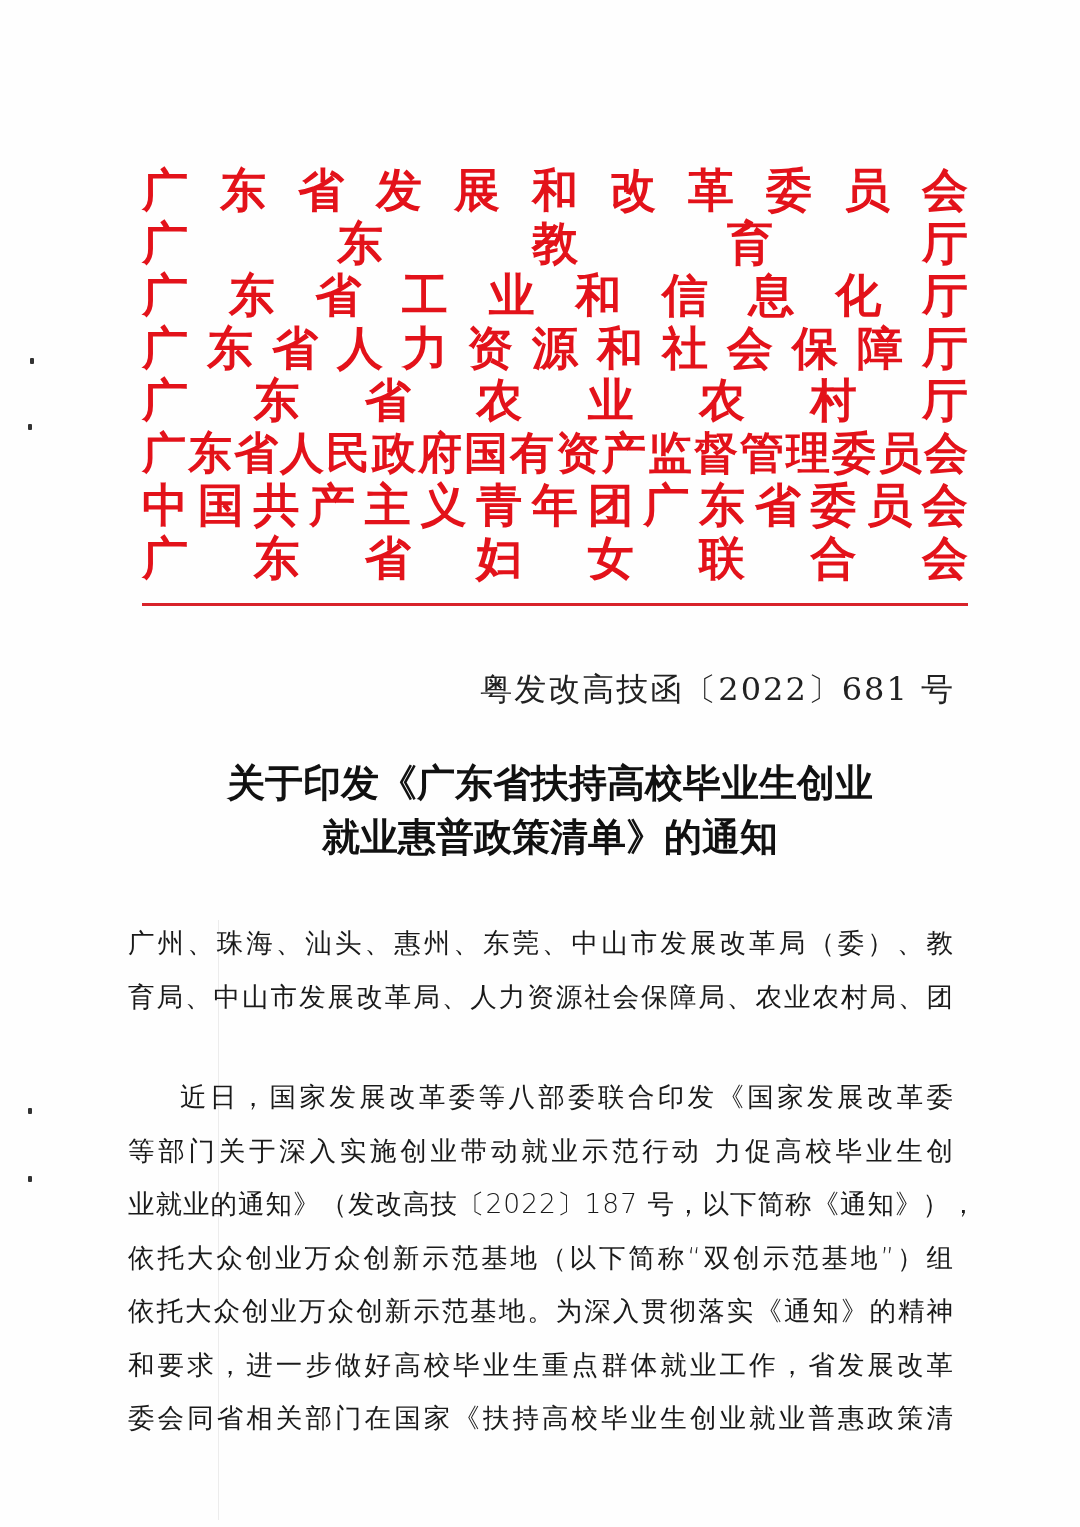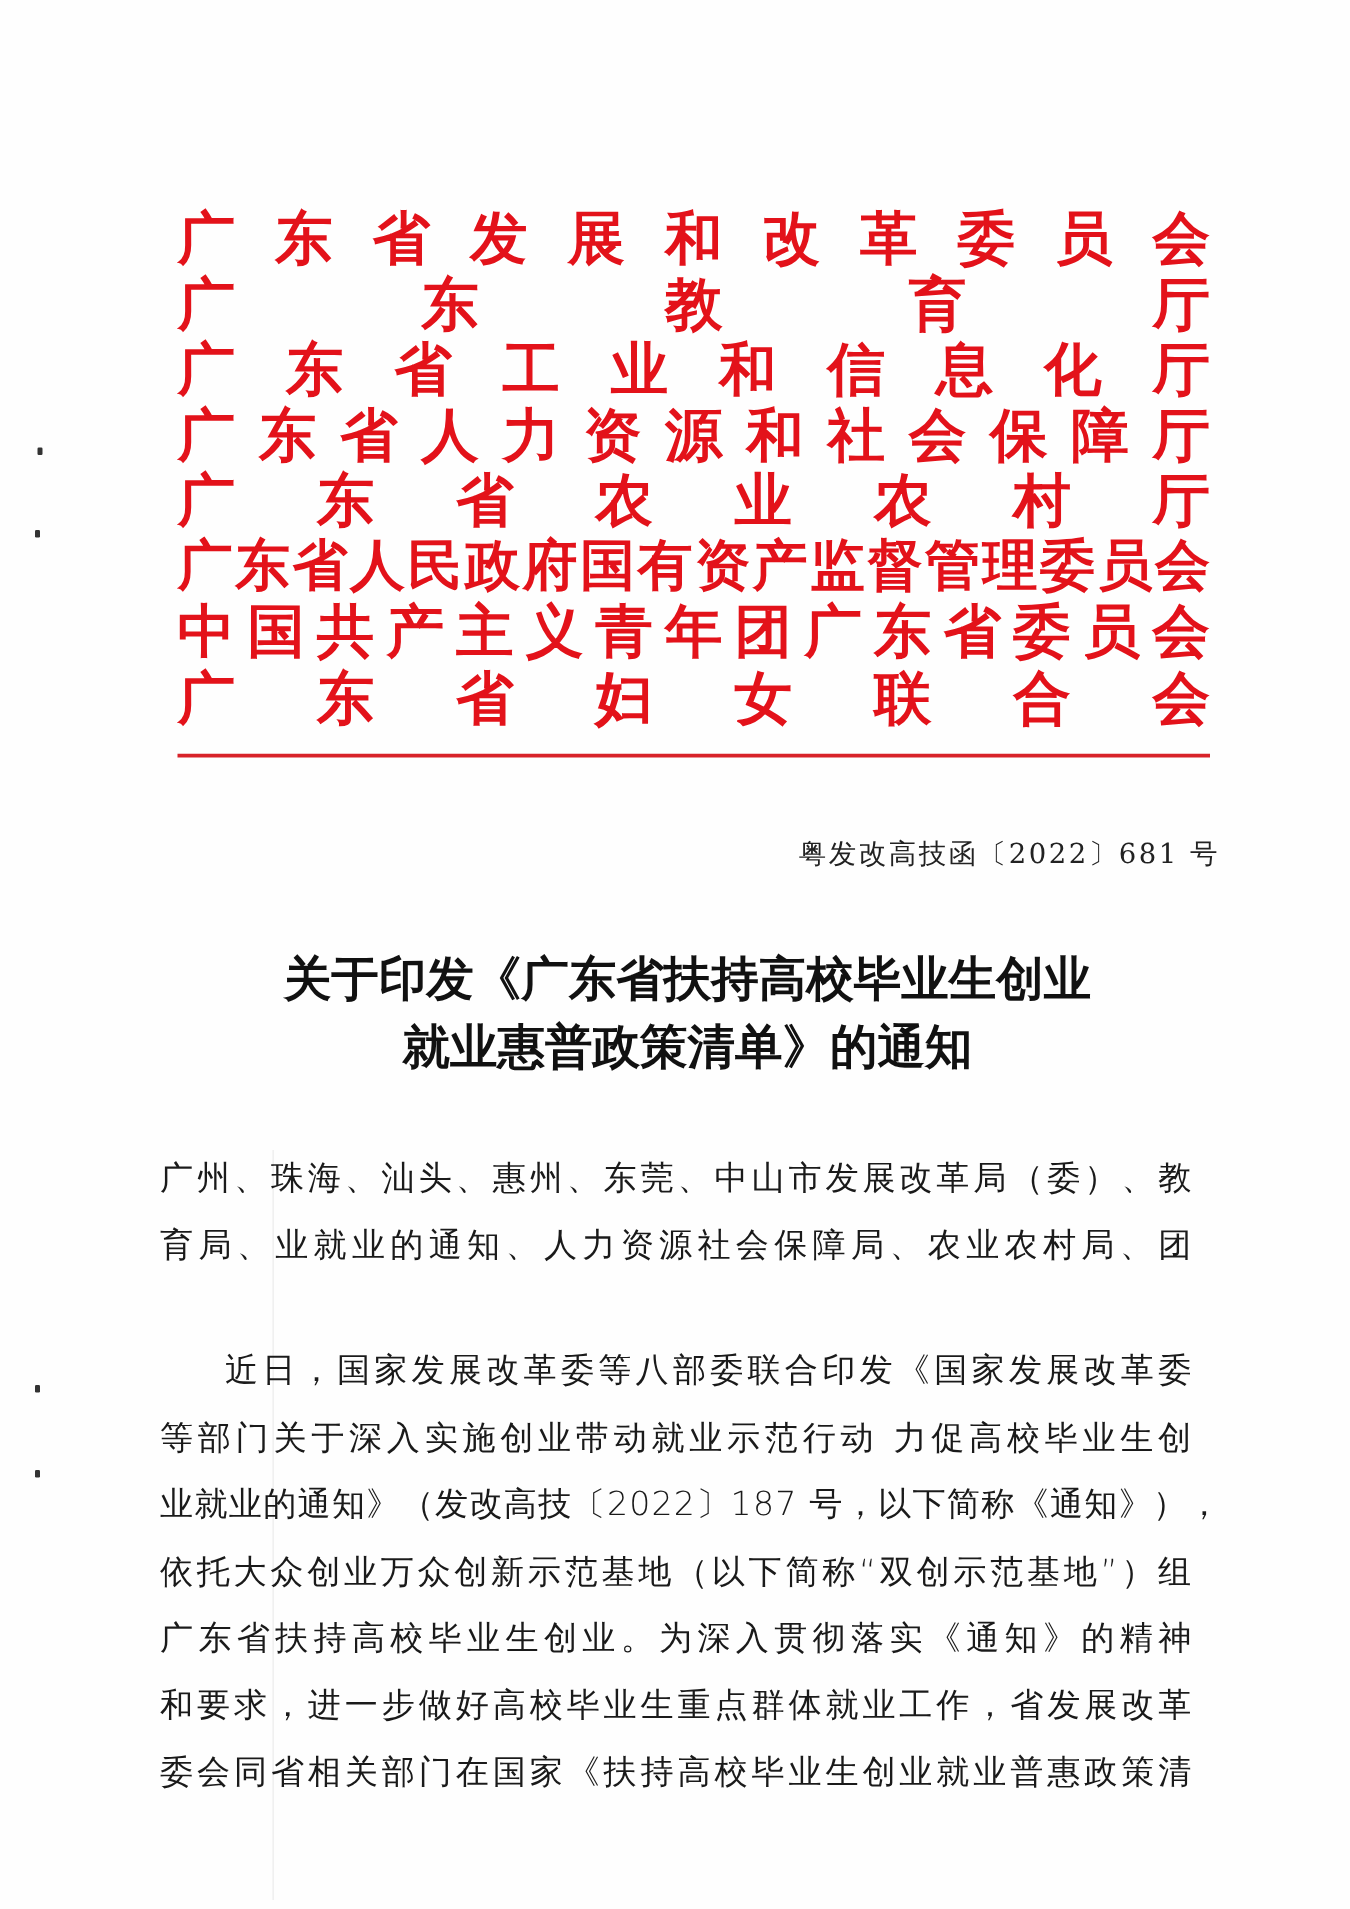--- a/index.html
+++ b/index.html
@@ -8,21 +8,21 @@
   .page { position: absolute; left: 0; top: 0; width: 1080px; height: 1527px; background: #fefefe; }
 
   .header-block { position: absolute; left: 142px; top: 164px; width: 826px; }
   .header-line { display: flex; justify-content: space-between; height: 52.5px; line-height: 52.5px;
                  color: #e3121a; font-size: 46px; font-weight: bold; font-family: "DejaVu Serif", serif; }
   .header-line span { display: block; }
   .header-line.dense { font-size: 44px; letter-spacing: 0; }
 
   .red-rule { position: absolute; left: 142px; top: 603px; width: 826px; height: 3px; background: #d8232a; }
 
-  .doc-number { position: absolute; right: 104px; top: 668px; font-size: 22px; color: #222;
+  .doc-number { position: absolute; right: 125px; top: 668px; font-size: 32px; color: #222;
                 font-family: "DejaVu Serif", serif; letter-spacing: 2px; }
 
   .title { position: absolute; left: 10px; width: 1080px; text-align: center; font-size: 38px;
            font-weight: bold; color: #111; font-family: "DejaVu Serif", serif; }
   .title.l1 { top: 758px; }
   .title.l2 { top: 812px; }
 
   .body-text { position: absolute; left: 128px; width: 826px; font-size: 26.5px; color: #1a1a1a;
                font-family: "DejaVu Sans", sans-serif; font-weight: 300; }
   .body-line { height: 53.5px; line-height: 53.5px; white-space: nowrap; text-align: justify;
@@ -153,26 +153,26 @@
 
   <div class="red-rule"></div>
 
   <div class="doc-number">粤发改高技函〔2022〕681 号</div>
 
   <div class="title l1">关于印发《广东省扶持高校毕业生创业</div>
   <div class="title l2">就业惠普政策清单》的通知</div>
 
   <div class="body-text" style="top:916px;">
     <div class="body-line">广州、珠海、汕头、惠州、东莞、中山市发展改革局（委）、教</div>
-    <div class="body-line">育局、业就业的通知、人力资源社会保障局、农业农村局、团</div>
+    <div class="body-line">育局、中山市发展改革局、人力资源社会保障局、农业农村局、团</div>
   </div>
 
   <div class="body-text" style="top:1070px;">
     <div class="body-line indent">近日，国家发展改革委等八部委联合印发《国家发展改革委</div>
     <div class="body-line">等部门关于深入实施创业带动就业示范行动 力促高校毕业生创</div>
     <div class="body-line">业就业的通知》（发改高技〔2022〕187 号，以下简称《通知》），</div>
     <div class="body-line">依托大众创业万众创新示范基地（以下简称“双创示范基地”）组</div>
-    <div class="body-line">广东省扶持高校毕业生创业。为深入贯彻落实《通知》的精神</div>
+    <div class="body-line">依托大众创业万众创新示范基地。为深入贯彻落实《通知》的精神</div>
     <div class="body-line">和要求，进一步做好高校毕业生重点群体就业工作，省发展改革</div>
     <div class="body-line">委会同省相关部门在国家《扶持高校毕业生创业就业普惠政策清</div>
   </div>
 
 </div>
 
 </body></html>

